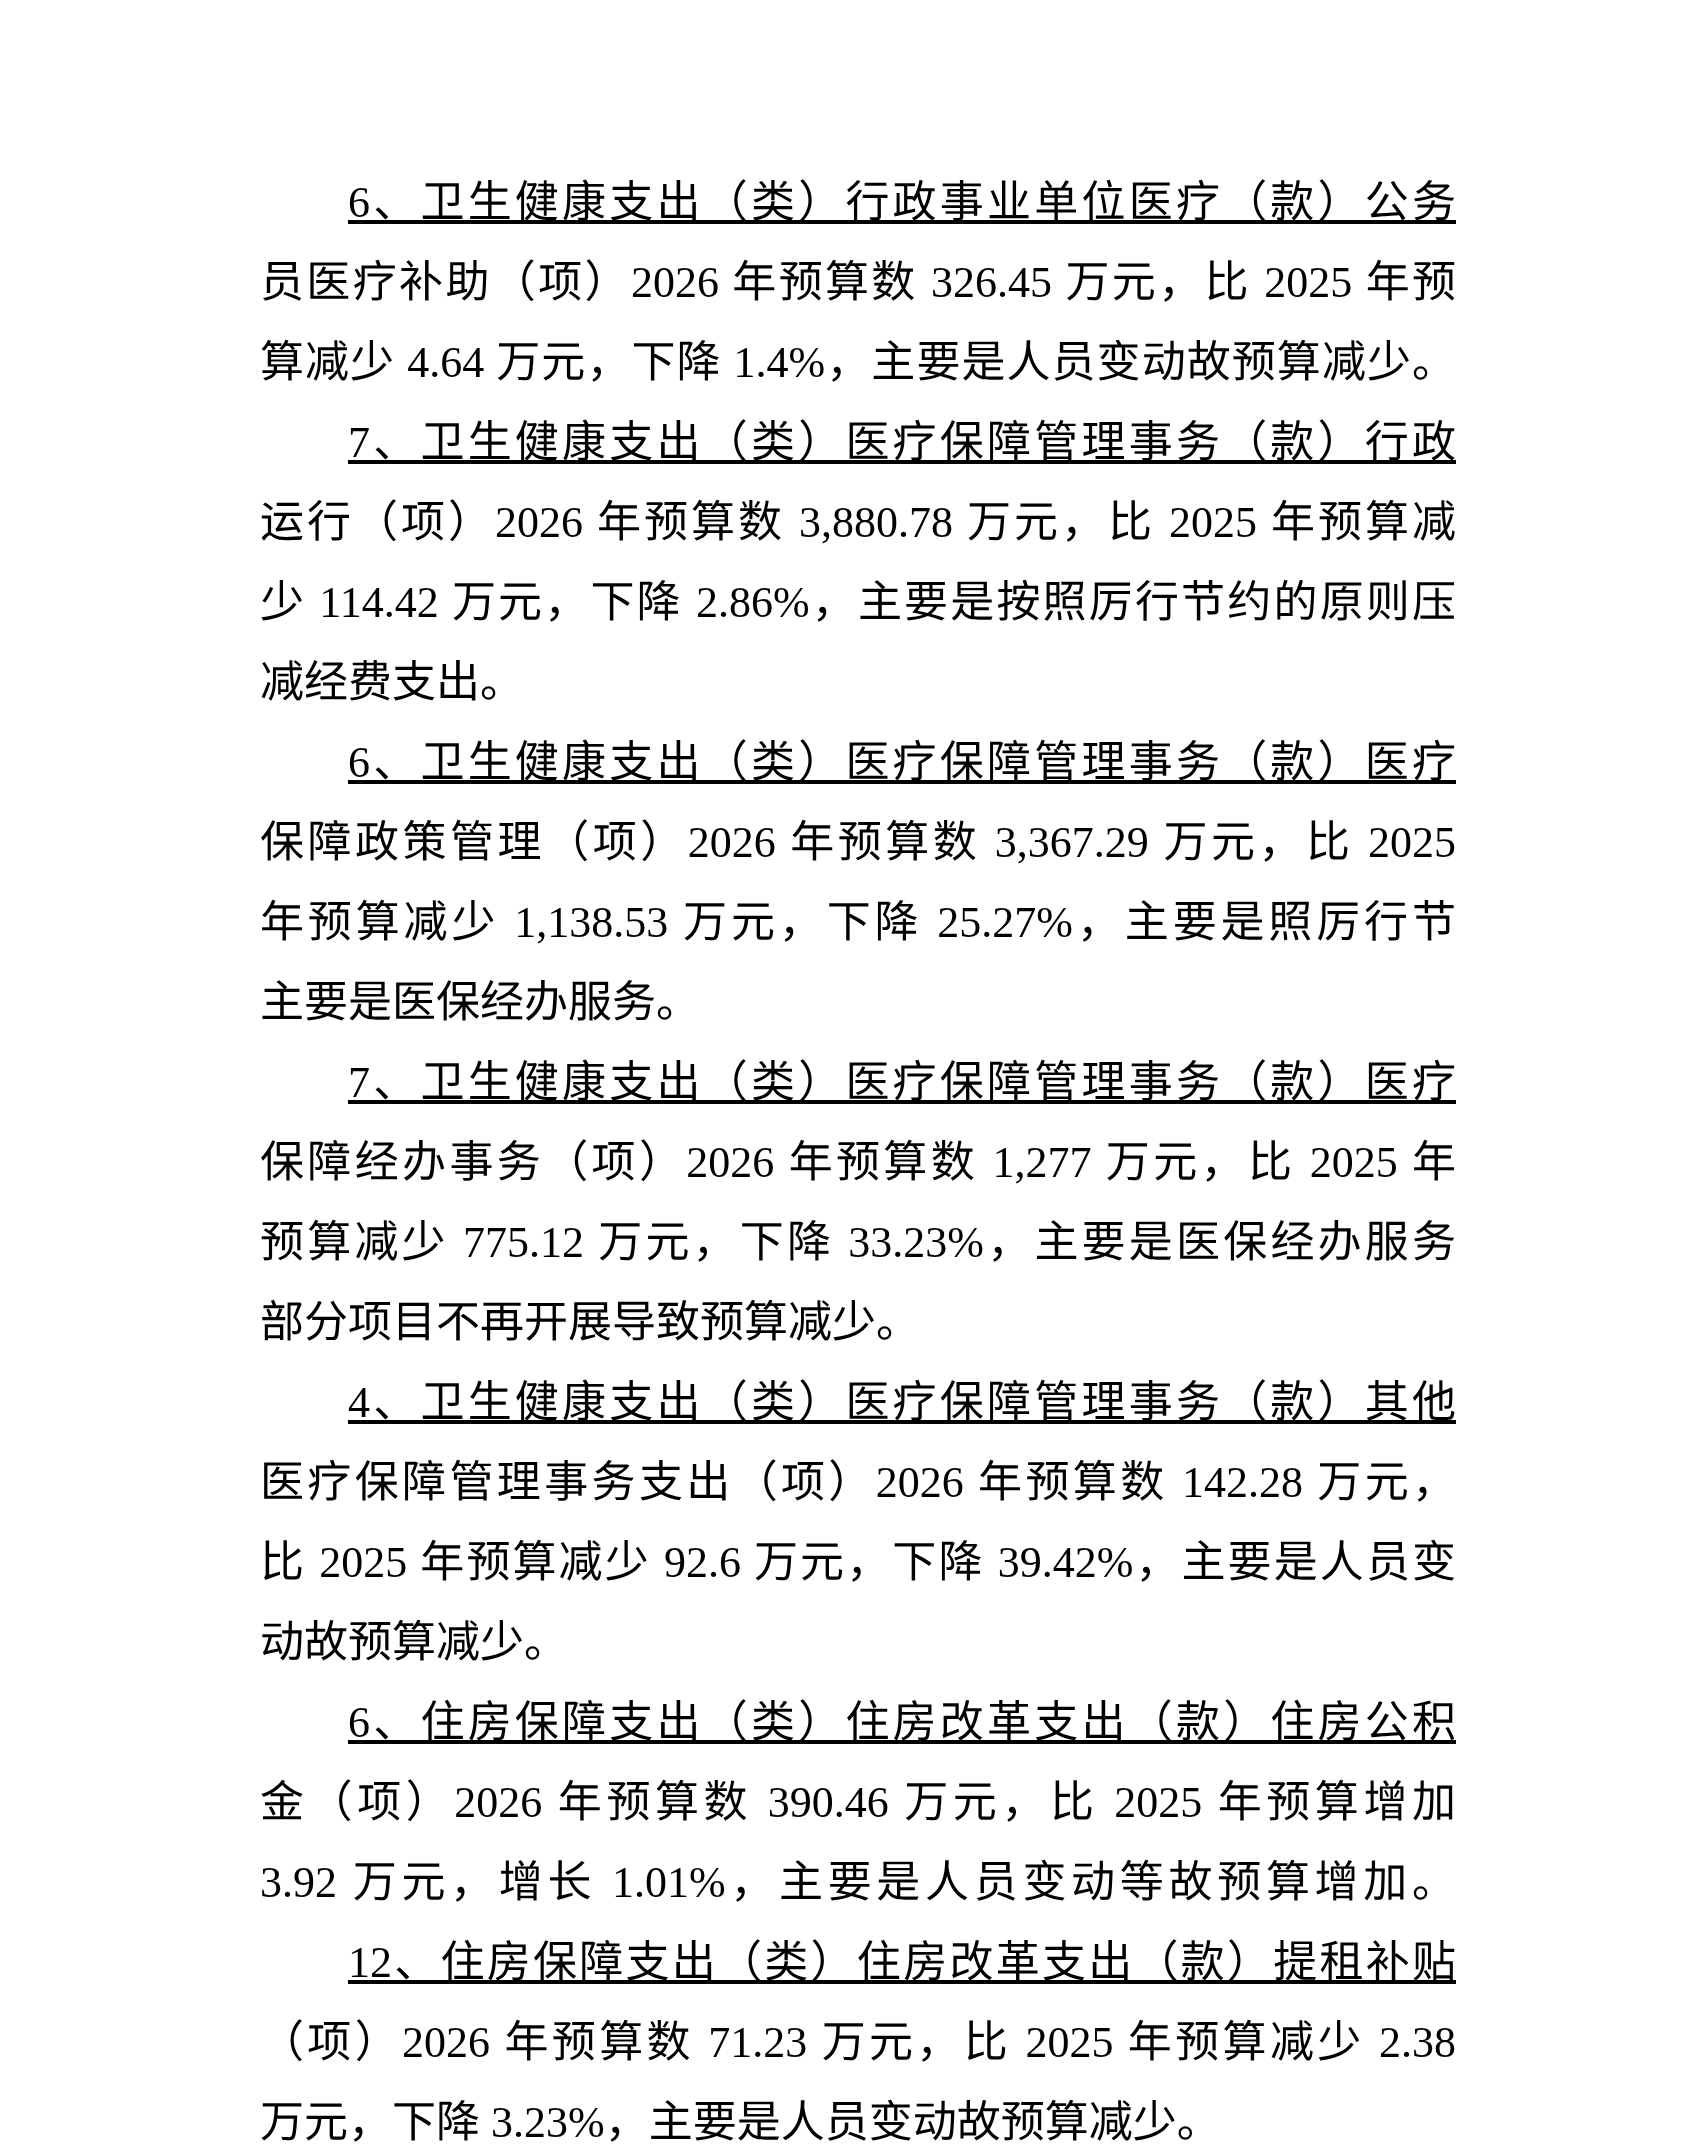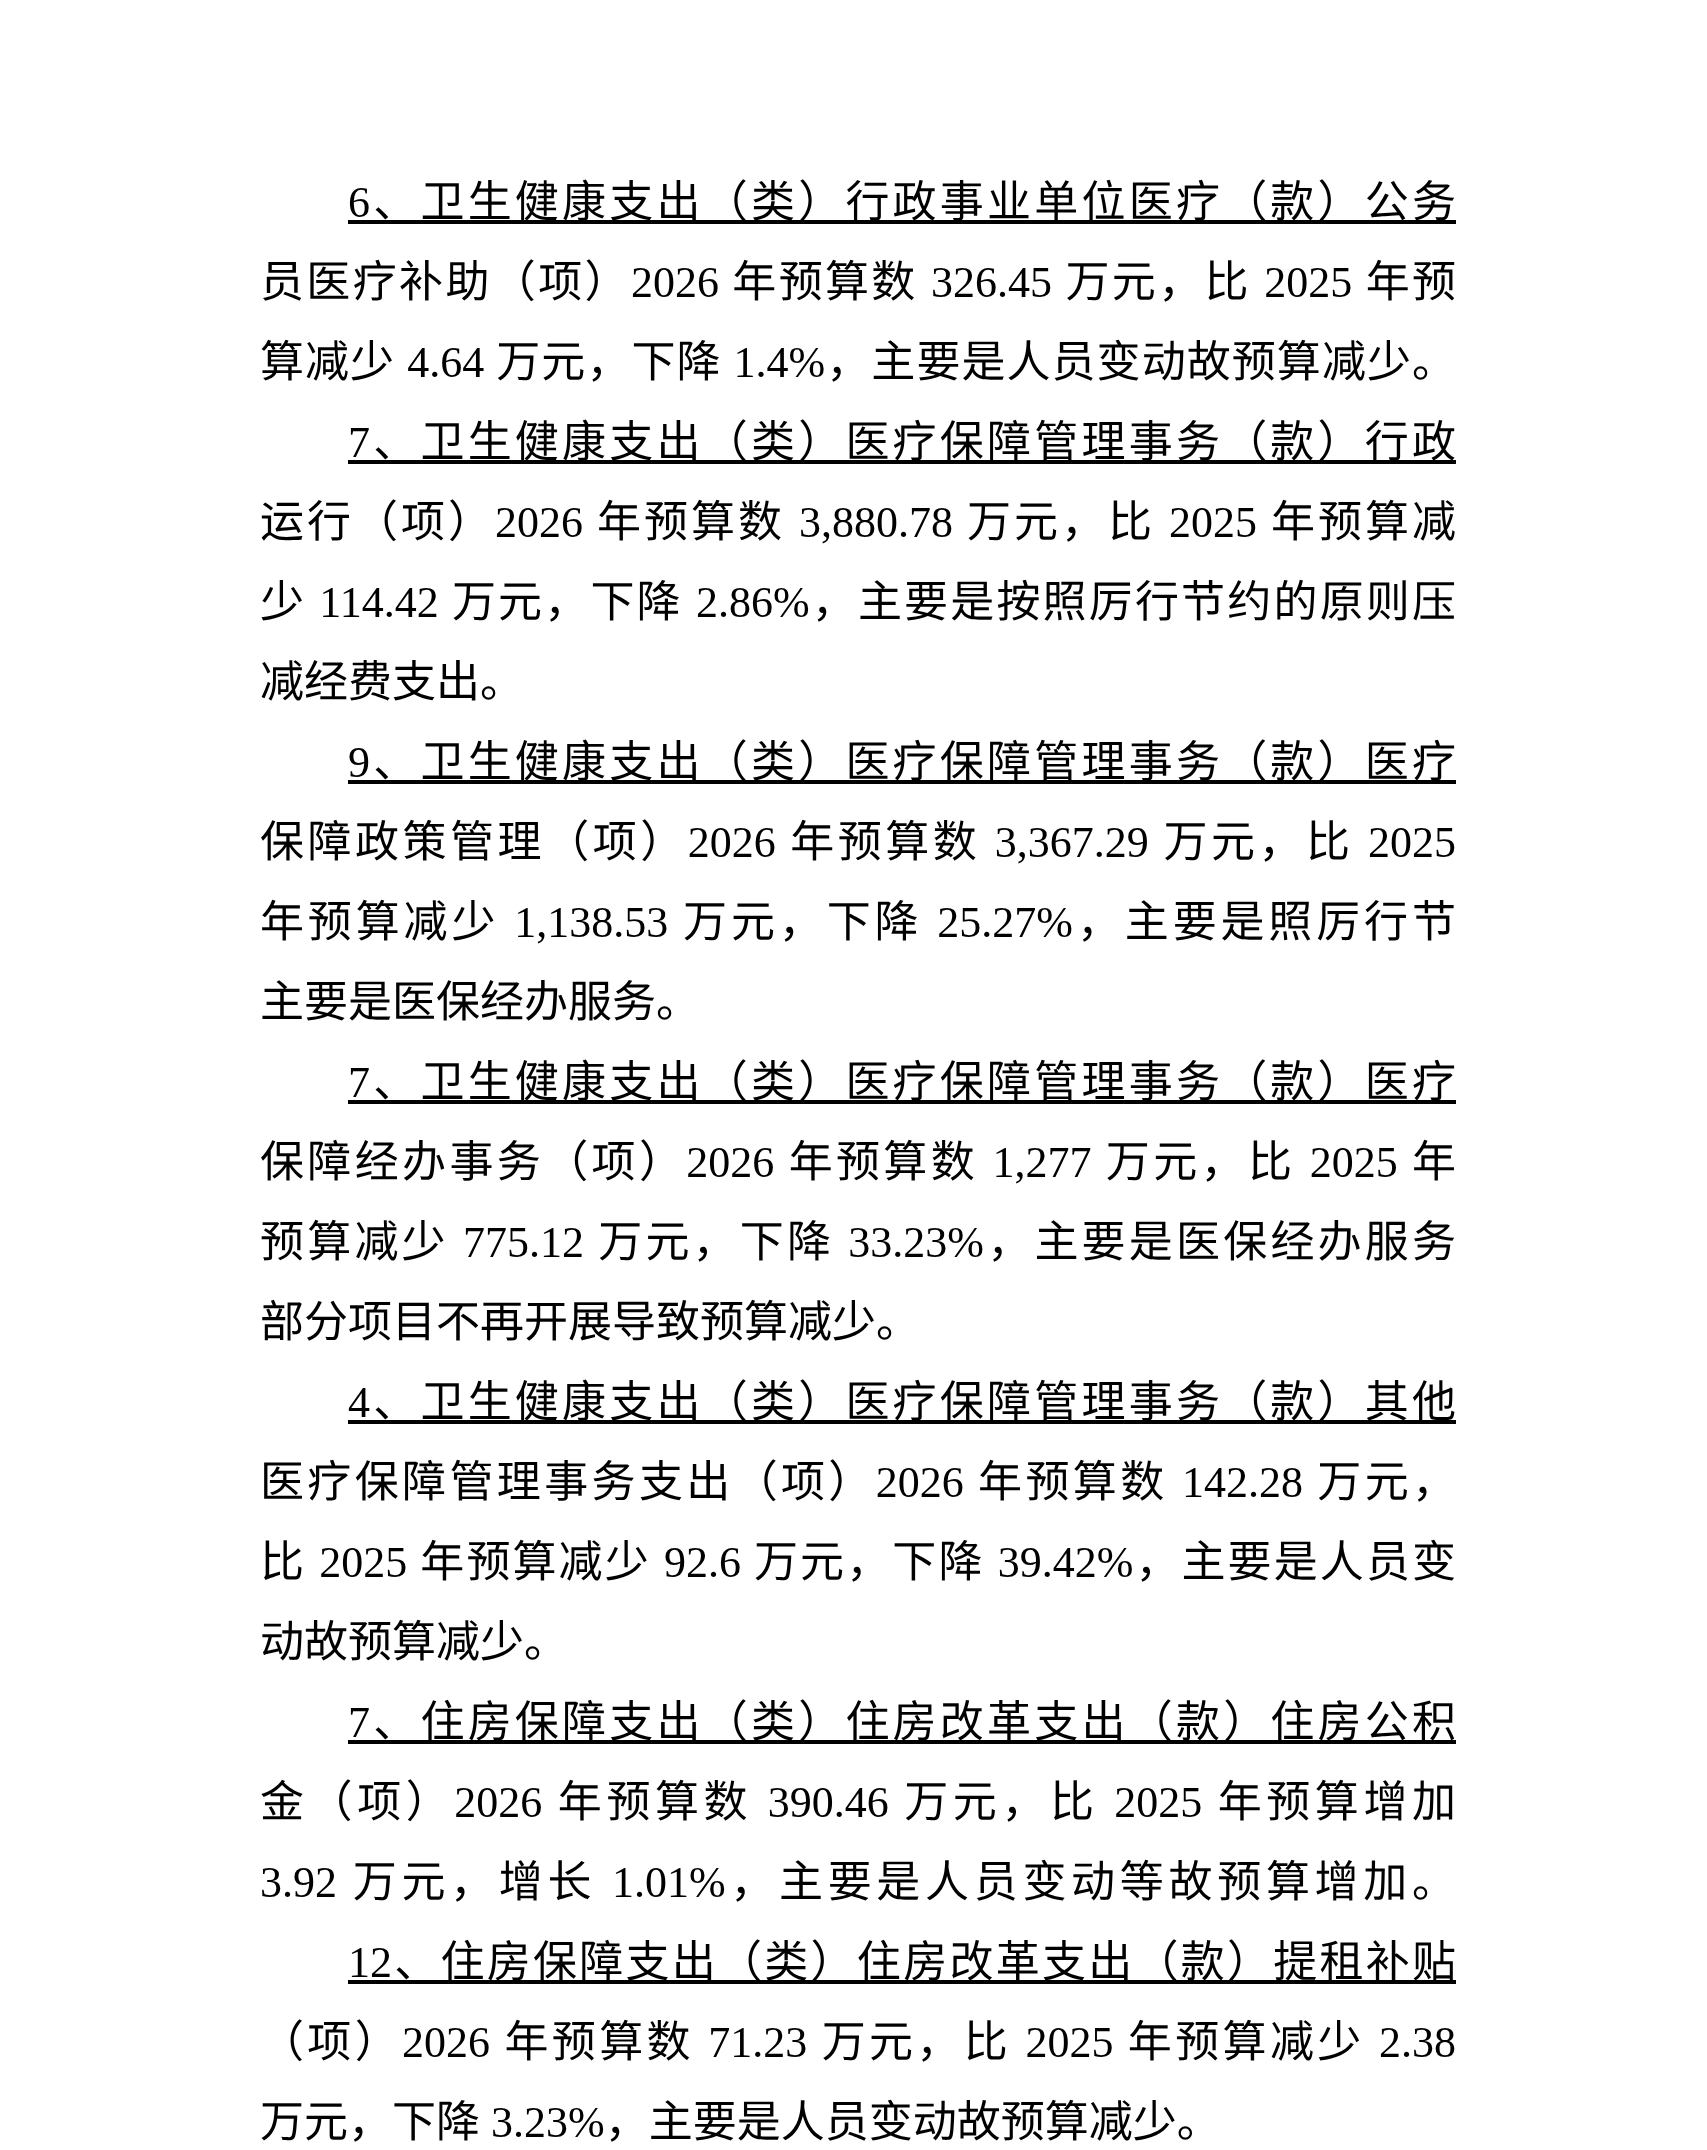--- a/index.html
+++ b/index.html
@@ -58,42 +58,42 @@
     </section>
 
     <section class="para">
       <div class="line indent">7、卫生健康支出（类）医疗保障管理事务（款）行政</div>
       <div class="line">运行（项）2026 年预算数 3,880.78 万元，比 2025 年预算减</div>
       <div class="line">少 114.42 万元，下降 2.86%，主要是按照厉行节约的原则压</div>
       <div class="line end">减经费支出。</div>
     </section>
 
     <section class="para">
-      <div class="line indent">9、卫生健康支出（类）医疗保障管理事务（款）医疗</div>
+      <div class="line indent">6、卫生健康支出（类）医疗保障管理事务（款）医疗</div>
       <div class="line">保障政策管理（项）2026 年预算数 3,367.29 万元，比 2025</div>
       <div class="line">年预算减少 1,138.53 万元，下降 25.27%，主要是照厉行节</div>
       <div class="line end">主要是医保经办服务。</div>
     </section>
 
     <section class="para">
       <div class="line indent">7、卫生健康支出（类）医疗保障管理事务（款）医疗</div>
       <div class="line">保障经办事务（项）2026 年预算数 1,277 万元，比 2025 年</div>
       <div class="line">预算减少 775.12 万元，下降 33.23%，主要是医保经办服务</div>
       <div class="line end">部分项目不再开展导致预算减少。</div>
     </section>
 
     <section class="para">
       <div class="line indent">4、卫生健康支出（类）医疗保障管理事务（款）其他</div>
       <div class="line">医疗保障管理事务支出（项）2026 年预算数 142.28 万元，</div>
       <div class="line">比 2025 年预算减少 92.6 万元，下降 39.42%，主要是人员变</div>
       <div class="line end">动故预算减少。</div>
     </section>
 
     <section class="para">
-      <div class="line indent">7、住房保障支出（类）住房改革支出（款）住房公积</div>
+      <div class="line indent">6、住房保障支出（类）住房改革支出（款）住房公积</div>
       <div class="line">金（项）2026 年预算数 390.46 万元，比 2025 年预算增加</div>
       <div class="line">3.92 万元，增长 1.01%，主要是人员变动等故预算增加。</div>
     </section>
 
     <section class="para">
       <div class="line indent">12、住房保障支出（类）住房改革支出（款）提租补贴</div>
       <div class="line">（项）2026 年预算数 71.23 万元，比 2025 年预算减少 2.38</div>
       <div class="line end">万元，下降 3.23%，主要是人员变动故预算减少。</div>
     </section>
 

